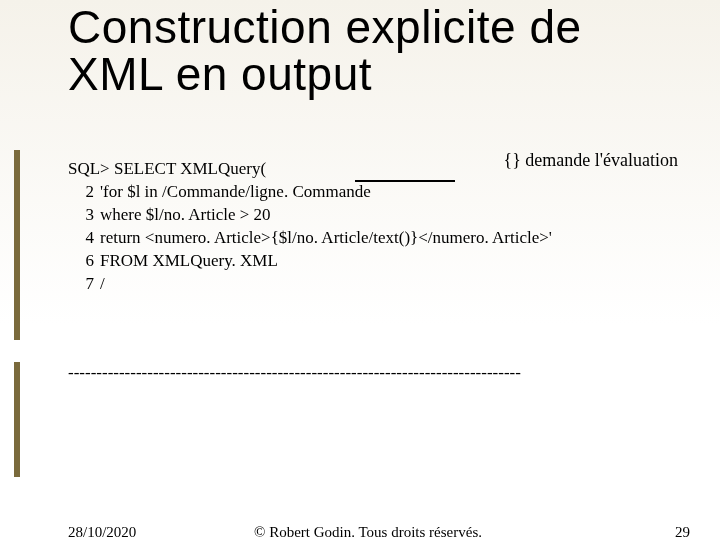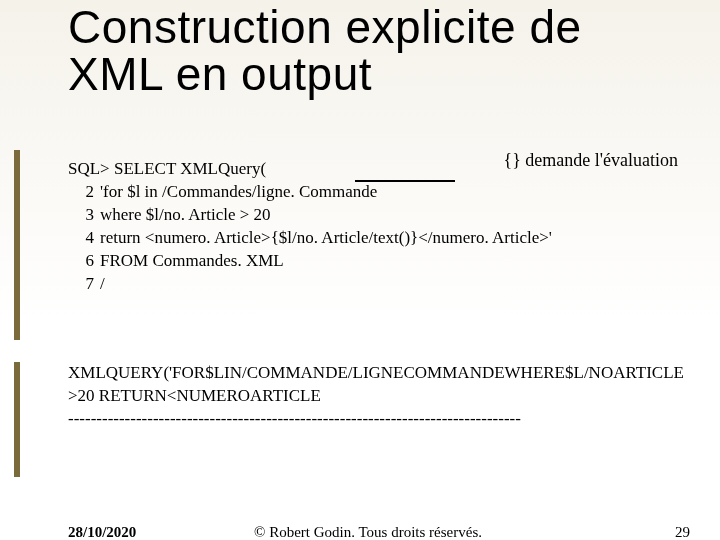--- a/index.html
+++ b/index.html
@@ -82,48 +82,47 @@
   }
 
   .footer {
     position: absolute;
     left: 0;
     bottom: 16px;
     width: 720px;
     font-size: 15px;
     color: #000;
   }
-  .footer .date { position: absolute; left: 68px; font-weight: bold; }
+  .footer .date { position: absolute; left: 68px; }
   .footer .copy { position: absolute; left: 8px; width: 720px; text-align: center; }
   .footer .pg   { position: absolute; right: 30px; font-family: Liberation Serif, serif; }
 </style>
 </head>
 <body>
 
 <div class="slide">
 
   <div class="title">Construction explicite de XML en output</div>
 
   <div class="bar b1"></div>
   <div class="bar b2"></div>
 
   <div class="callout">{} demande l'évaluation</div>
   <div class="callout-line"></div>
 
   <div class="code-block">
     <div class="code-line"><span>SQL&gt; SELECT XMLQuery(</span></div>
-    <div class="code-line"><span class="ln">2</span><span>'for $l in /Commandes/ligne. Commande</span></div>
+    <div class="code-line"><span class="ln">2</span><span>'for $l in /Commande/ligne. Commande</span></div>
     <div class="code-line"><span class="ln">3</span><span>where $l/no. Article &gt; 20</span></div>
     <div class="code-line"><span class="ln">4</span><span>return &lt;numero. Article&gt;{$l/no. Article/text()}&lt;/numero. Article&gt;'</span></div>
-    <div class="code-line"><span class="ln">6</span><span>FROM Commandes. XML</span></div>
+    <div class="code-line"><span class="ln">6</span><span>FROM XMLQuery. XML</span></div>
     <div class="code-line"><span class="ln">7</span><span>/</span></div>
   </div>
 
   <div class="output-block">
-    <div>XMLQUERY('FOR$LIN/COMMANDE/LIGNECOMMANDEWHERE$L/NOARTICLE&gt;20 RETURN&lt;NUMEROARTICLE</div>
     <div>--------------------------------------------------------------------------------</div>
   </div>
 
   <div class="footer">
     <span class="date">28/10/2020</span>
     <span class="copy">© Robert Godin. Tous droits réservés.</span>
     <span class="pg">29</span>
   </div>
 
 </div>

